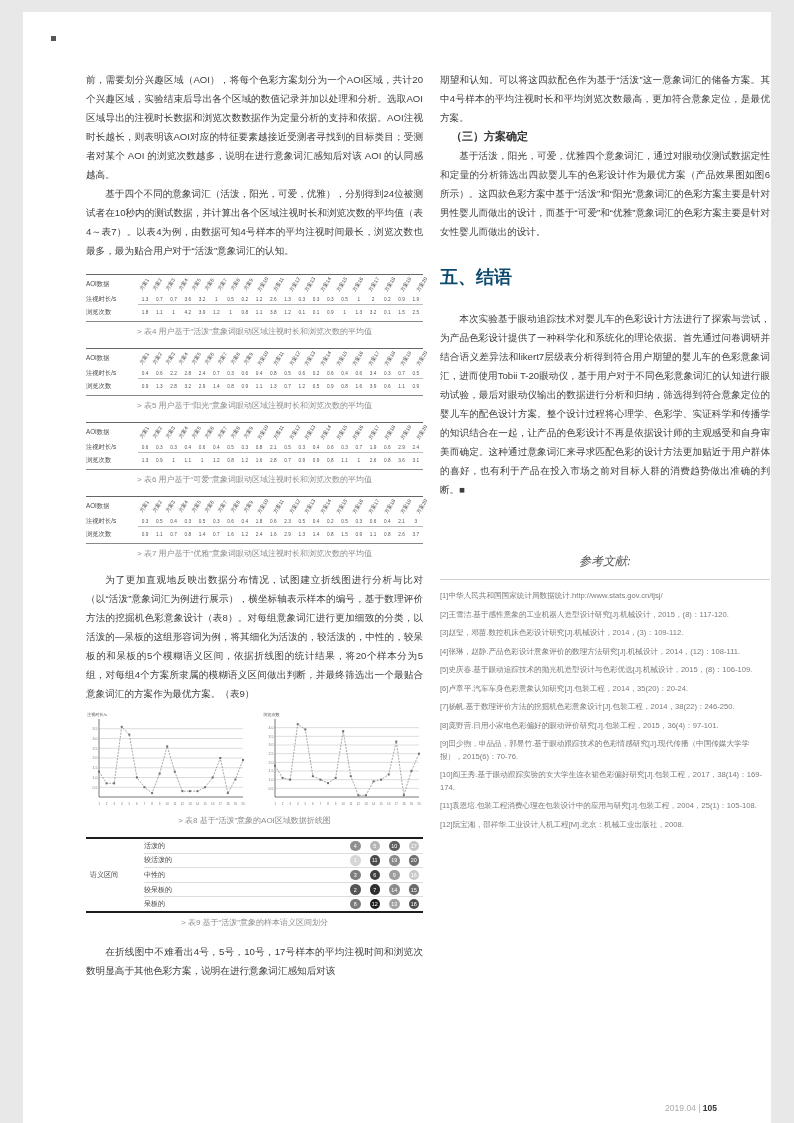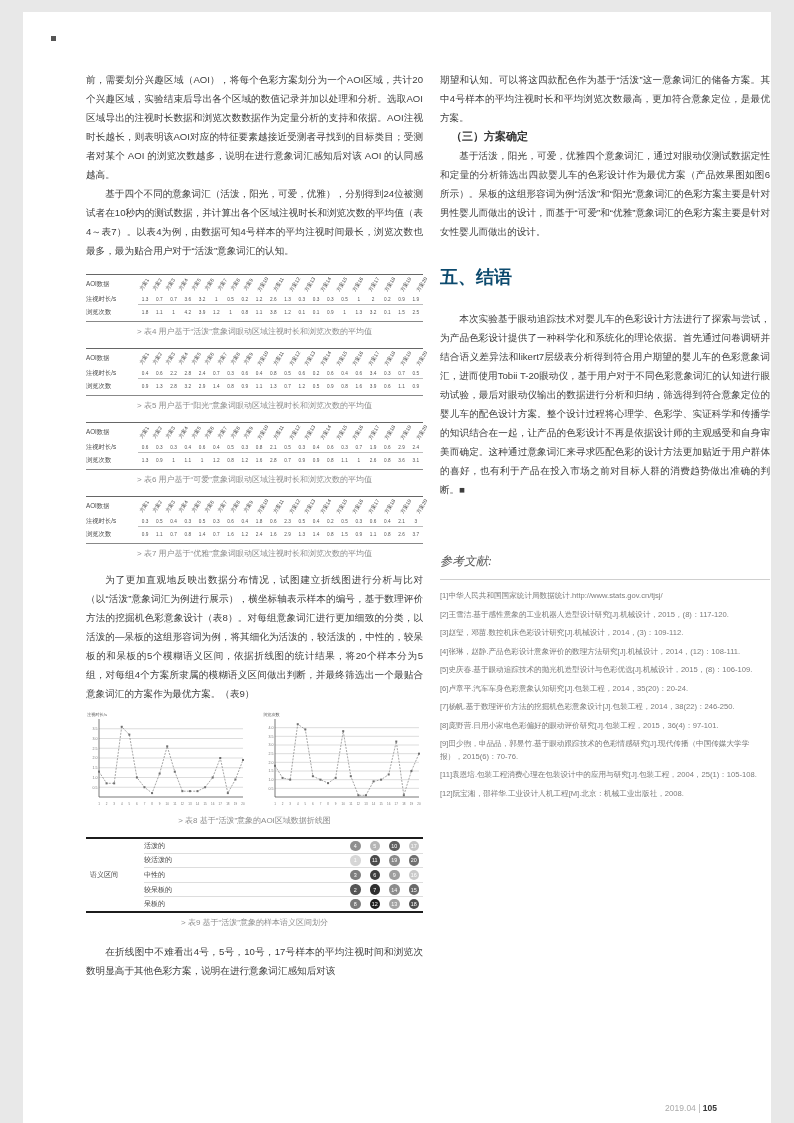--- a/index.html
+++ b/index.html
@@ -33,21 +33,21 @@
   .sem-row{display:flex;align-items:center;height:13.6px;border-bottom:1px solid #ddd;}
   .sem-row:last-child{border-bottom:none;}
   .sem-row-label{flex:1;font-size:7px;color:#444;}
   .sem-circles{display:flex;gap:9px;padding-right:4px;}
   .sem-circle{width:10.5px;height:10.5px;border-radius:50%;color:#fff;font-size:5.4px;
               display:flex;align-items:center;justify-content:center;flex:none;}
   
   .sub-heading{font-size:11px;line-height:19px;font-weight:bold;color:#333;text-indent:1em;margin:0;}
   .section-heading{font-size:18px;font-weight:bold;color:#0c4a6e;margin:24px 0 20px;}
   .references{margin-top:54px;}
-  .ref-title{font-family:"Liberation Serif","DejaVu Serif",serif;font-style:italic;font-size:12px;color:#555;margin-bottom:9px;}
+  .ref-title{font-family:"Liberation Serif","DejaVu Serif",serif;font-style:italic;font-size:12px;color:#555;margin-bottom:9px;text-align:center;}
   .ref-rule{border:none;border-top:1px solid #cfcfcf;margin:0 0 10px;}
   .ref-item{font-size:7.6px;color:#7a7a7a;line-height:12.5px;margin-bottom:6px;text-align:left;}
   .footer{position:absolute;right:54px;bottom:22px;font-size:8.5px;color:#aaa;}
   .footer .page-num{color:#333;font-weight:bold;}
 </style>
 </head>
 <body>
 
 <div class="page">
   <div class="corner-mark"></div>
@@ -552,38 +552,39 @@
           </div>
       </div>
       <div class="table-caption">&gt; 表9 基于“活泼”意象的样本语义区间划分</div>
 
       <p class="body-text indent" style="margin-top:14px;">在折线图中不难看出4号，5号，10号，17号样本的平均注视时间和浏览次数明显高于其他色彩方案，说明在进行意象词汇感知后对该</p>
     </div>
 
     <div class="col right">
       <p class="body-text">期望和认知。可以将这四款配色作为基于“活泼”这一意象词汇的储备方案。其中4号样本的平均注视时长和平均浏览次数最高，更加符合意象定位，是最优方案。</p>
       <p class="sub-heading">（三）方案确定</p>
-      <p class="body-text indent">基于活泼，阳光，可爱，优雅四个意象词汇，通过对眼动仪测试数据定性和定量的分析筛选出四款婴儿车的色彩设计作为最优方案（产品效果图如图6所示）。呆板的这组形容词为例“活泼”和“阳光”意象词汇的色彩方案主要是针对男性婴儿而做出的设计，而基于“可爱”和“优雅”意象词汇的色彩方案主要是针对女性婴儿而做出的设计。</p>
+      <p class="body-text indent">基于活泼，阳光，可爱，优雅四个意象词汇，通过对眼动仪测试数据定性和定量的分析筛选出四款婴儿车的色彩设计作为最优方案（产品效果图如图6所示）。这四款色彩方案中基于“活泼”和“阳光”意象词汇的色彩方案主要是针对男性婴儿而做出的设计，而基于“可爱”和“优雅”意象词汇的色彩方案主要是针对女性婴儿而做出的设计。</p>
 
       <div class="section-heading">五、结语</div>
       <p class="body-text indent">本次实验基于眼动追踪技术对婴儿车的色彩设计方法进行了探索与尝试，为产品色彩设计提供了一种科学化和系统化的理论依据。首先通过问卷调研并结合语义差异法和likert7层级表分析得到符合用户期望的婴儿车的色彩意象词汇，进而使用Tobii T-20眼动仪，基于用户对于不同色彩意象词汇的认知进行眼动试验，最后对眼动仪输出的数据进行分析和归纳，筛选得到符合意象定位的婴儿车的配色设计方案。整个设计过程将心理学、色彩学、实证科学和传播学的知识结合在一起，让产品的色彩设计不再是依据设计师的主观感受和自身审美而确定。这种通过意象词汇来寻求匹配色彩的设计方法更加贴近于用户群体的喜好，也有利于产品在投入市场之前对目标人群的消费趋势做出准确的判断。■</p>
 
       <div class="references">
         <div class="ref-title">参考文献:</div>
         <hr class="ref-rule">
         <div id="ref-list">
             <div class="ref-item">[1]中华人民共和国国家统计局数据统计.http://www.stats.gov.cn/tjsj/</div>
             <div class="ref-item">[2]王雪洁.基于感性意象的工业机器人造型设计研究[J].机械设计，2015，(8)：117-120.</div>
             <div class="ref-item">[3]赵玺，邓苗.数控机床色彩设计研究[J].机械设计，2014，(3)：109-112.</div>
             <div class="ref-item">[4]张琳，赵静.产品色彩设计意象评价的数理方法研究[J].机械设计，2014，(12)：108-111.</div>
             <div class="ref-item">[5]史庆春.基于眼动追踪技术的抛光机造型设计与色彩优选[J].机械设计，2015，(8)：106-109.</div>
             <div class="ref-item">[6]卢章平.汽车车身色彩意象认知研究[J].包装工程，2014，35(20)：20-24.</div>
             <div class="ref-item">[7]杨帆.基于数理评价方法的挖掘机色彩意象设计[J].包装工程，2014，38(22)：246-250.</div>
             <div class="ref-item">[8]庞野营.日用小家电色彩偏好的眼动评价研究[J].包装工程，2015，36(4)：97-101.</div>
             <div class="ref-item">[9]田少煦，申品品，郭昱竹.基于眼动跟踪技术的色彩情感研究[J].现代传播（中国传媒大学学报），2015(6)：70-76.</div>
+            <div class="ref-item">[10]阎王秀.基于眼动跟踪实验的女大学生连衣裙色彩偏好研究[J].包装工程，2017，38(14)：169-174.</div>
             <div class="ref-item">[11]袁恩培.包装工程消费心理在包装设计中的应用与研究[J].包装工程，2004，25(1)：105-108.</div>
             <div class="ref-item">[12]阮宝湘，邵祥华.工业设计人机工程[M].北京：机械工业出版社，2008.</div>
           </div>
       </div>
     </div>
   </div>
 
   <div class="footer">
     <span>2019.04</span>
     <span>|</span>

